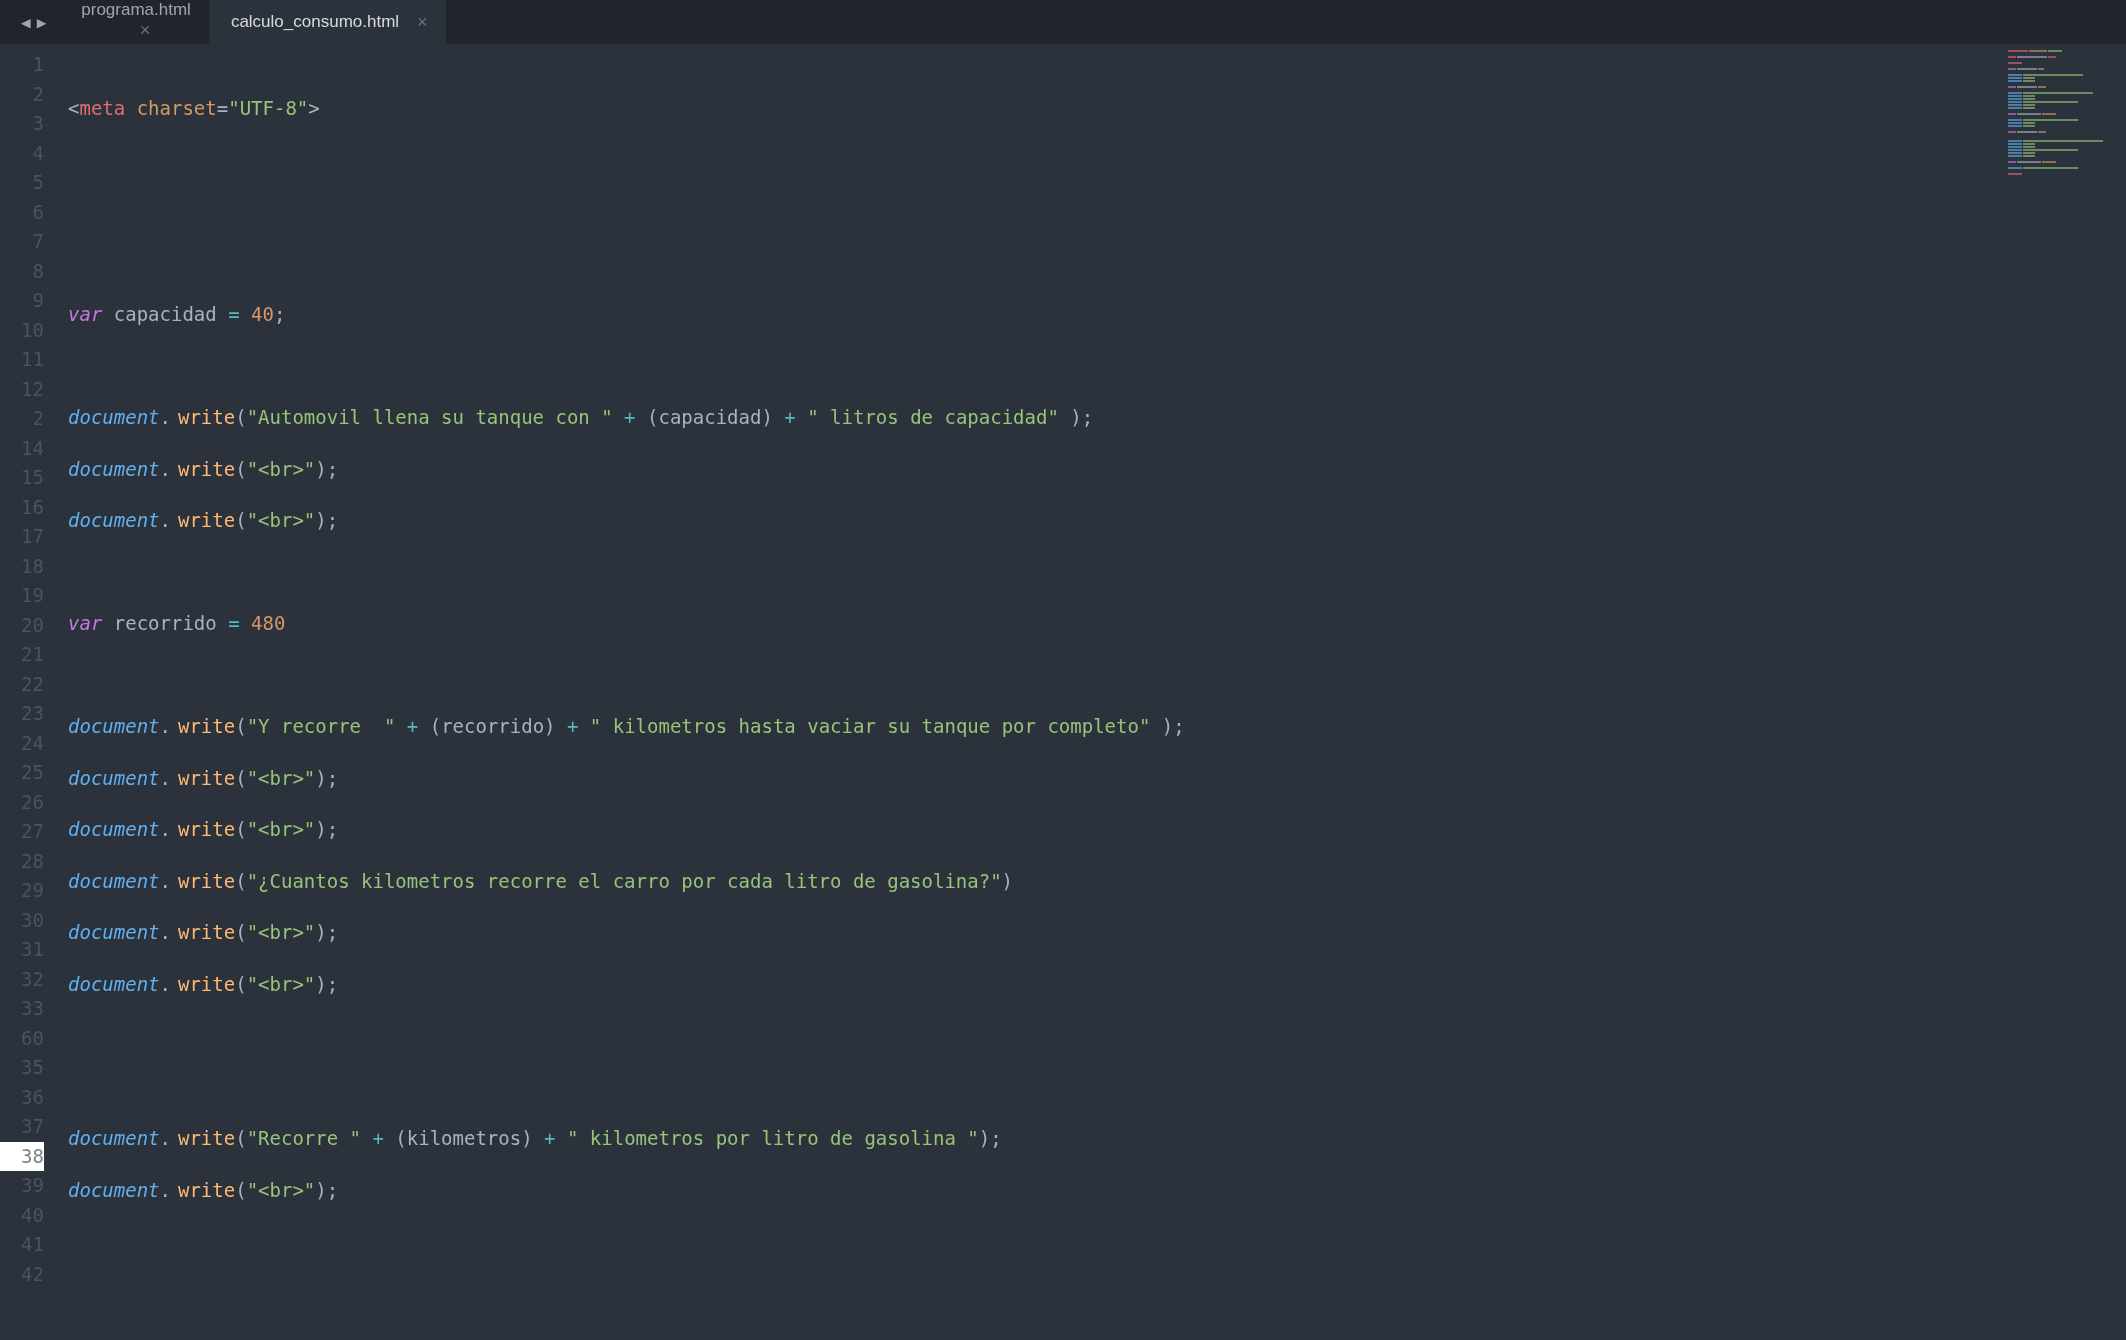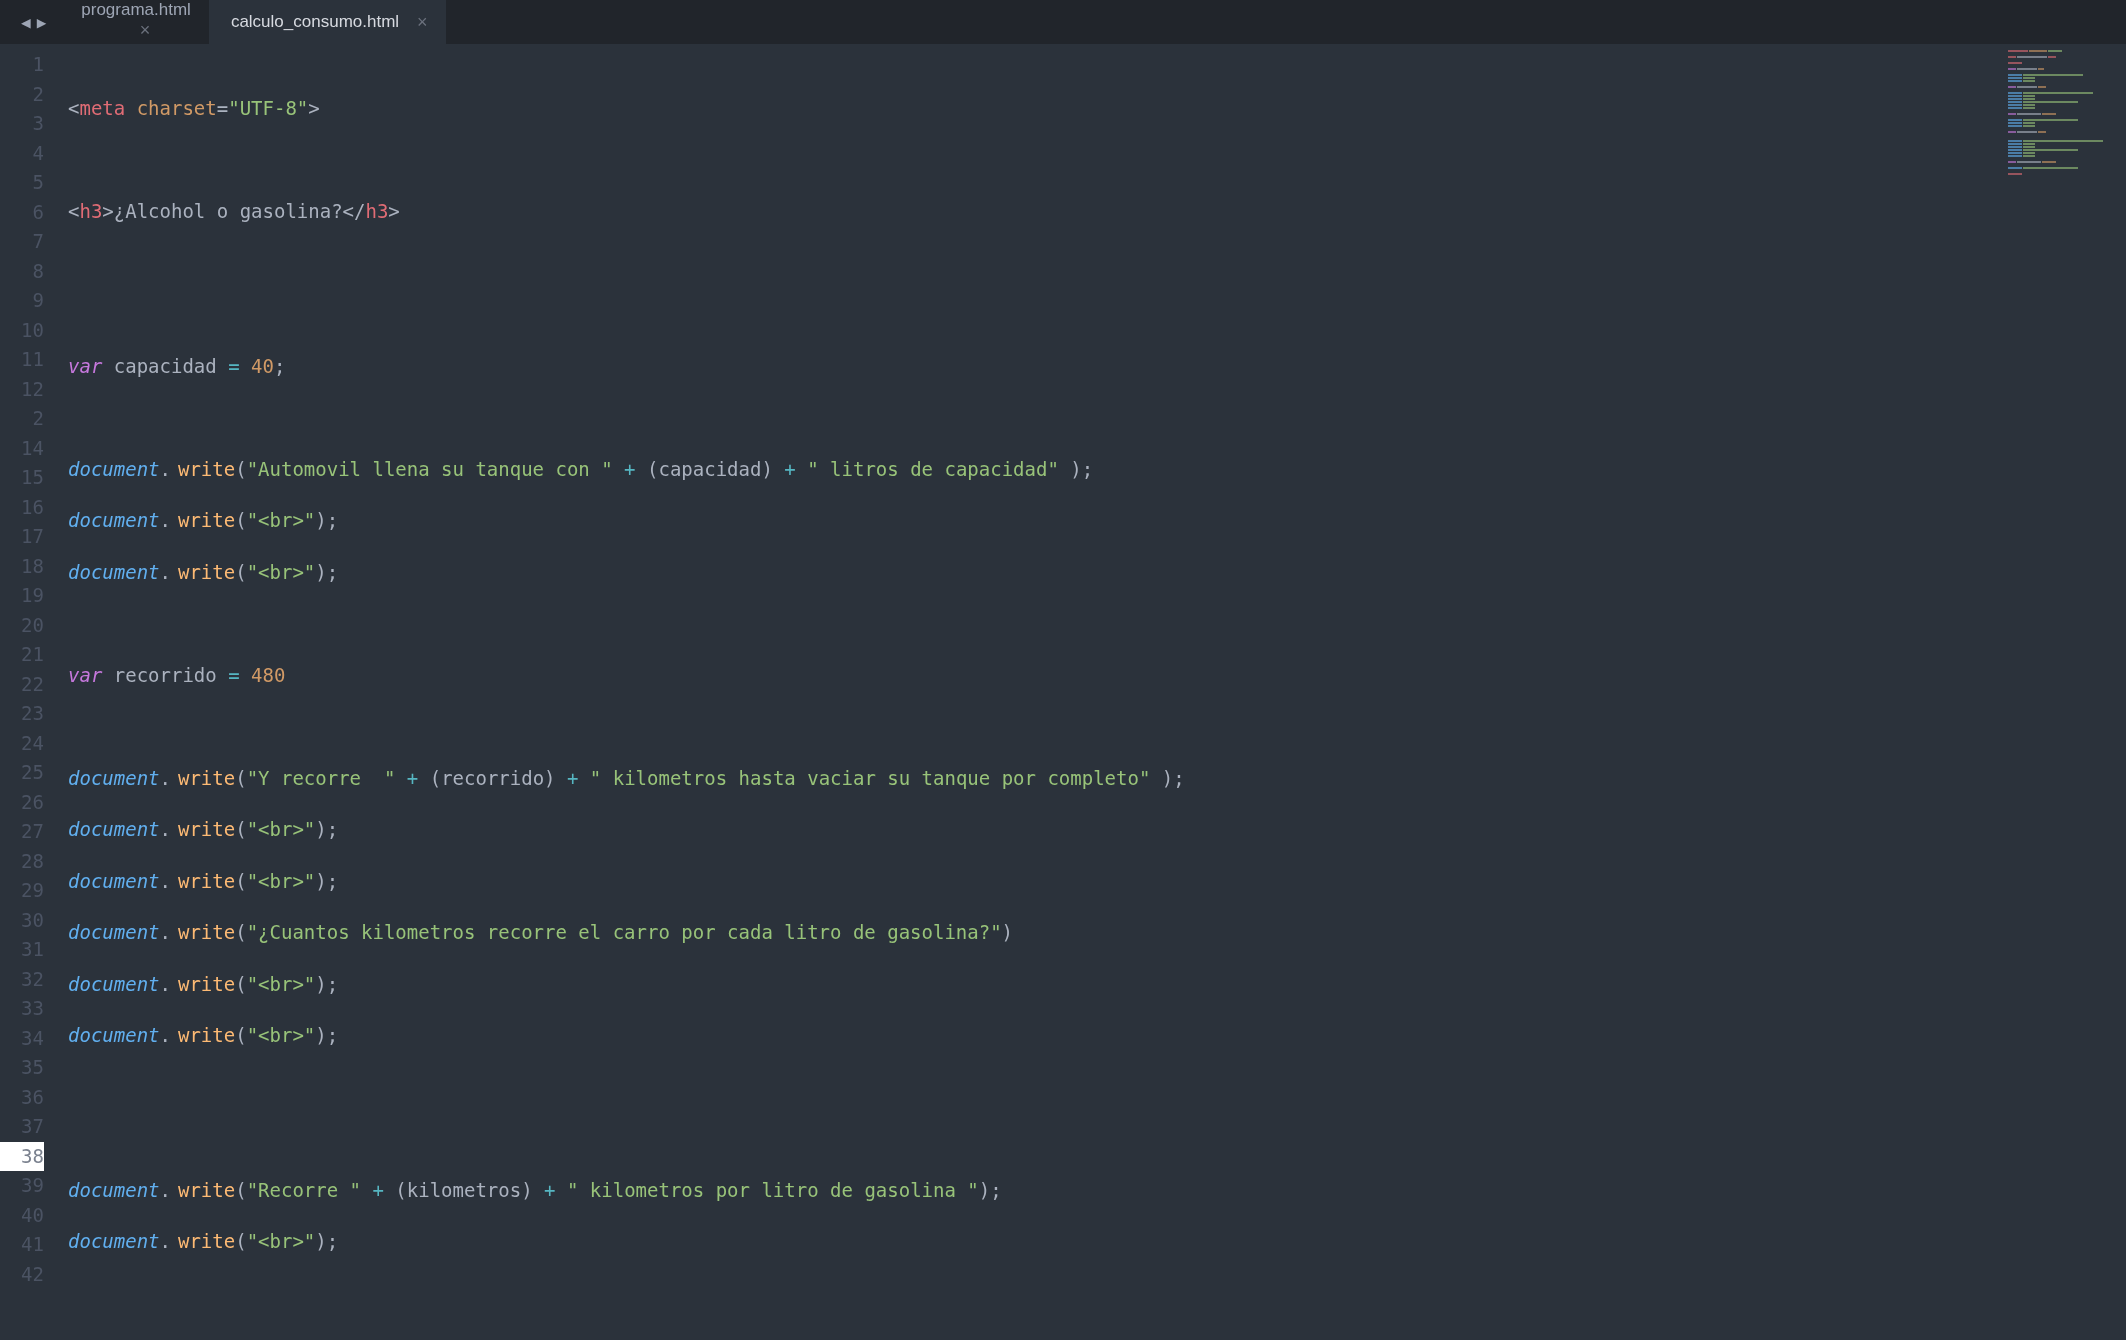--- a/index.html
+++ b/index.html
@@ -156,35 +156,34 @@
       <div class="ln">24</div>
       <div class="ln">25</div>
       <div class="ln">26</div>
       <div class="ln">27</div>
       <div class="ln">28</div>
       <div class="ln">29</div>
       <div class="ln">30</div>
       <div class="ln">31</div>
       <div class="ln">32</div>
       <div class="ln">33</div>
-      <div class="ln">34</div>
+      <div class="ln">60</div>
       <div class="ln">35</div>
       <div class="ln">36</div>
       <div class="ln">37</div>
       <div class="ln active">38</div>
       <div class="ln">39</div>
       <div class="ln">40</div>
       <div class="ln">41</div>
       <div class="ln">42</div>
     </div>
   <div class="code">
 
 <div class="line"><span class="t-punc">&lt;</span><span class="t-tag">meta</span><span> </span><span class="t-attr">charset</span><span class="t-punc">=</span><span class="t-str">"UTF-8"</span><span class="t-punc">&gt;</span></div>
 <div class="line"></div>
-<div class="line"><span class="t-punc">&lt;</span><span class="t-tag">h3</span><span class="t-punc">&gt;</span><span class="t-def">¿Alcohol o gasolina?</span><span class="t-punc">&lt;/</span><span class="t-tag">h3</span><span class="t-punc">&gt;</span></div>
 <div class="line"></div>
 <div class="line"></div>
 <div class="line"><span class="t-kw t-it">var</span><span class="t-def"> capacidad </span><span class="t-op">=</span><span> </span><span class="t-num">40</span><span class="t-punc">;</span></div>
 <div class="line"></div>
 <div class="line"><span class="t-obj">document</span><span class="t-punc">.</span><span class="t-func">write</span><span class="t-punc">(</span><span class="t-str">"Automovil llena su tanque con "</span><span class="t-op"> + </span><span class="t-punc">(</span><span class="t-var">capacidad</span><span class="t-punc">)</span><span class="t-op"> + </span><span class="t-str">" litros de capacidad"</span><span> </span><span class="t-punc">)</span><span class="t-punc">;</span></div>
 <div class="line"><span class="t-obj">document</span><span class="t-punc">.</span><span class="t-func">write</span><span class="t-punc">(</span><span class="t-str">"&lt;br&gt;"</span><span class="t-punc">)</span><span class="t-punc">;</span></div>
 <div class="line"><span class="t-obj">document</span><span class="t-punc">.</span><span class="t-func">write</span><span class="t-punc">(</span><span class="t-str">"&lt;br&gt;"</span><span class="t-punc">)</span><span class="t-punc">;</span></div>
 <div class="line"></div>
 <div class="line"><span class="t-kw t-it">var</span><span class="t-def"> recorrido </span><span class="t-op">=</span><span> </span><span class="t-num">480</span></div>
 <div class="line"></div>

